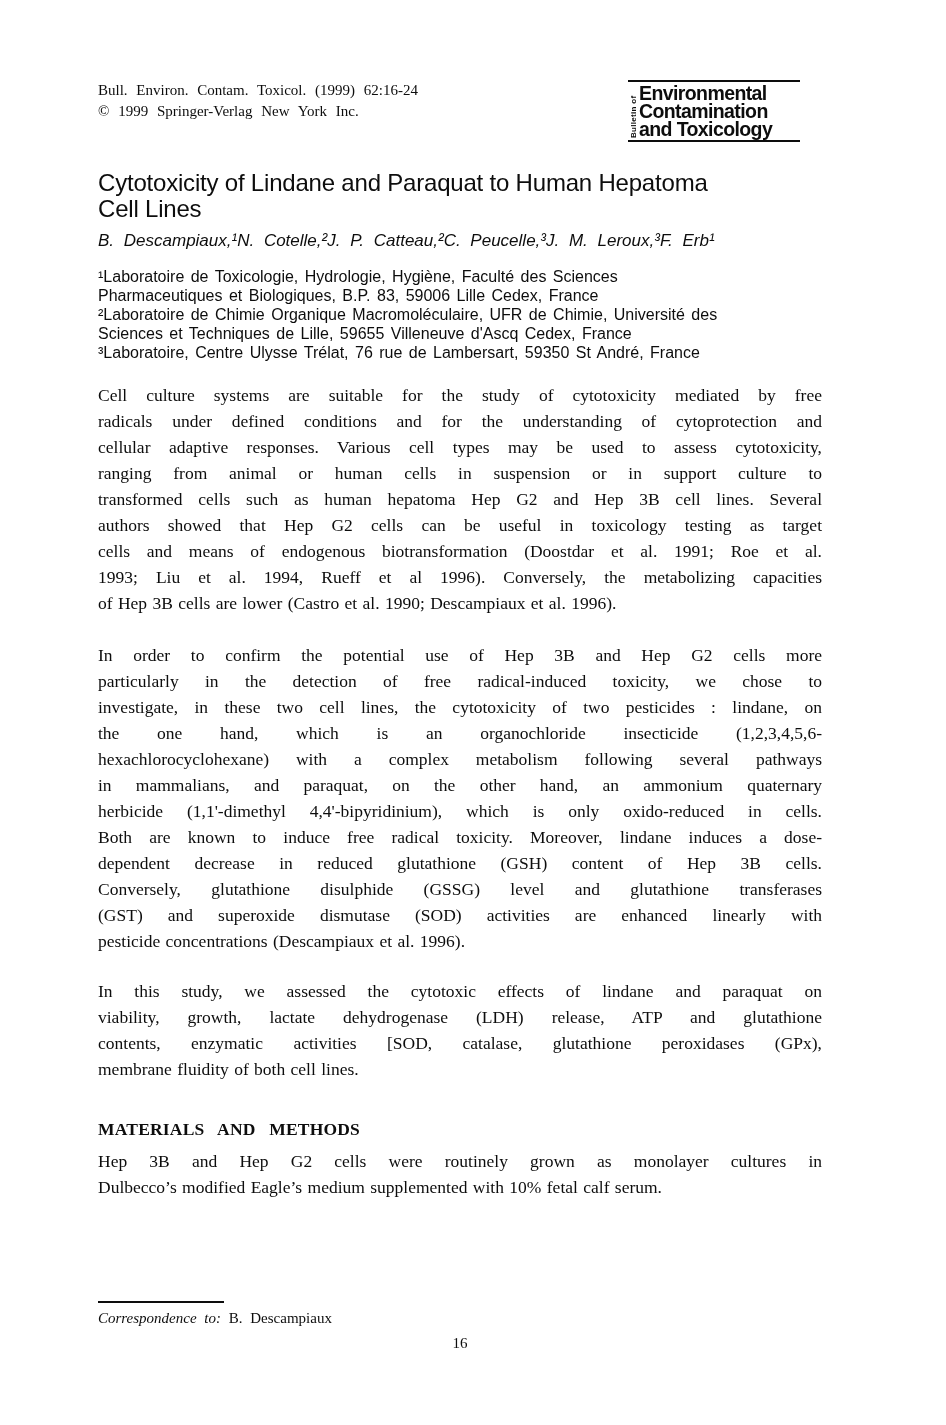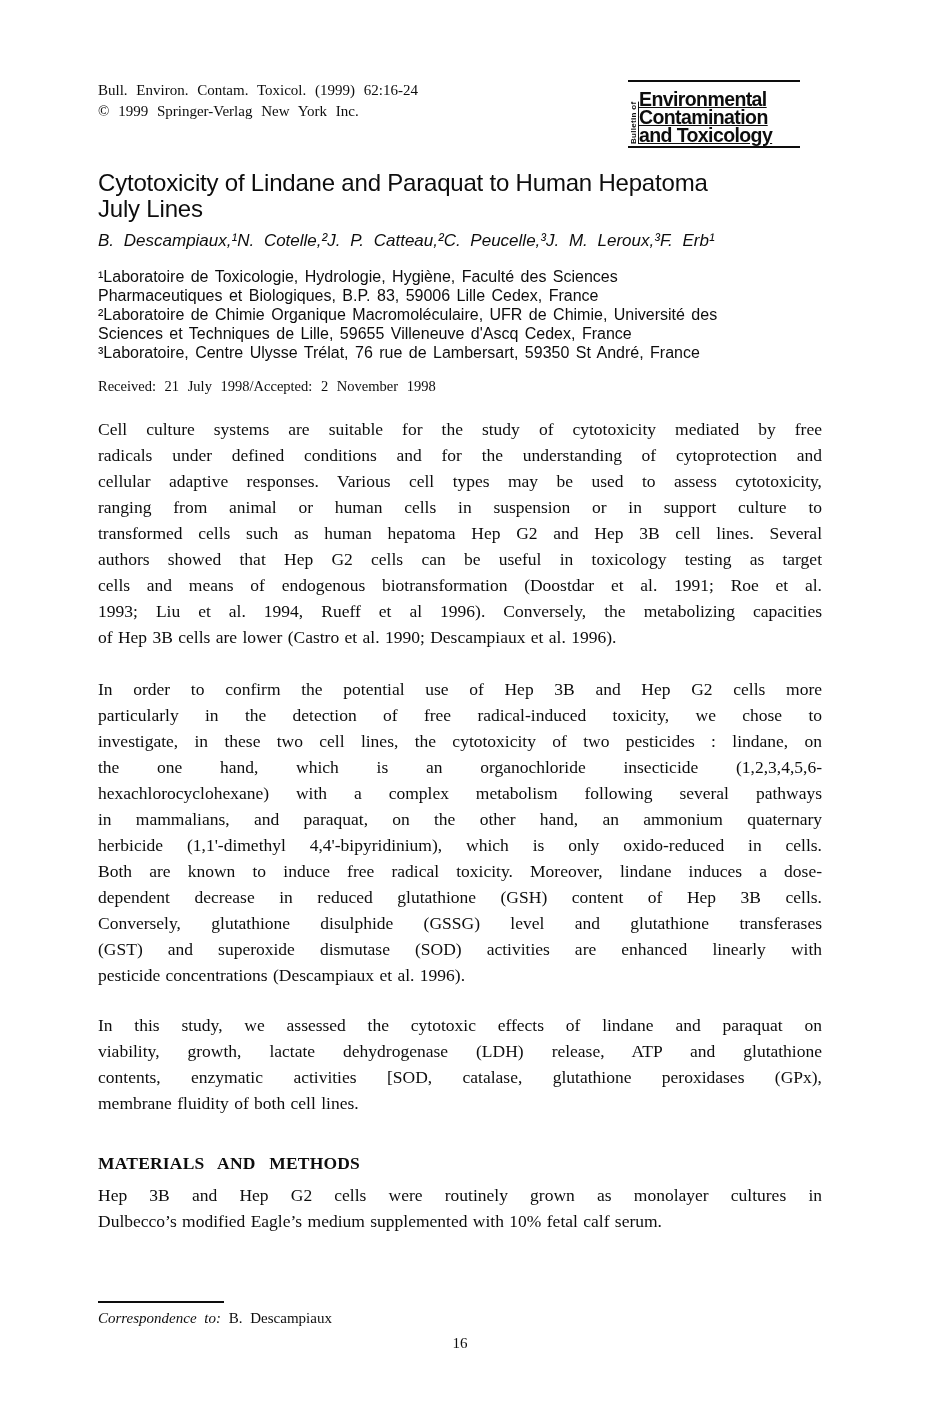--- a/index.html
+++ b/index.html
@@ -24,23 +24,22 @@
   }
   .citation {
     font-size: 15px; line-height: 21px;
     word-spacing: 5px;
     white-space: nowrap;
   }
   .logo {
     width: 172px; margin-right: 22px;
     border-top: 2px solid #0d0d0d;
     border-bottom: 2px solid #0d0d0d;
-    padding: 8px 0 2px 0;
+    padding: 2px 0 2px 0;
     flex: none;
-    text-decoration: underline;
   }
   .logo-inner { display: flex; align-items: stretch; }
   .logo-vertical {
     writing-mode: vertical-rl; transform: rotate(180deg);
     font-family: "Liberation Sans", "DejaVu Sans", sans-serif;
     font-weight: 700; font-size: 8px; letter-spacing: 0.3px;
     padding: 0 1px 0 1px;
     white-space: nowrap;
   }
   .logo-lines {
@@ -130,34 +129,33 @@
             <div class="tline">Environmental</div>
             <div class="tline">Contamination</div>
             <div class="tline tlast">and Toxicology</div>
           </div>
       </div>
     </div>
   </div>
 
   <div class="title no-just">
       <div class="tline">Cytotoxicity of Lindane and Paraquat to Human Hepatoma</div>
-      <div class="tline tlast">July Lines</div>
+      <div class="tline tlast">Cell Lines</div>
     </div>
 
   <div class="authors">B. Descampiaux,¹N. Cotelle,²J. P. Catteau,²C. Peucelle,³J. M. Leroux,³F. Erb¹</div>
 
   <div class="affiliations no-just">
       <div class="tline">¹Laboratoire de Toxicologie, Hydrologie, Hygiène, Faculté des Sciences</div>
       <div class="tline">Pharmaceutiques et Biologiques, B.P. 83, 59006 Lille Cedex, France</div>
       <div class="tline">²Laboratoire de Chimie Organique Macromoléculaire, UFR de Chimie, Université des</div>
       <div class="tline">Sciences et Techniques de Lille, 59655 Villeneuve d'Ascq Cedex, France</div>
       <div class="tline tlast">³Laboratoire, Centre Ulysse Trélat, 76 rue de Lambersart, 59350 St André, France</div>
     </div>
 
-  <div class="received">Received: 21 July 1998/Accepted: 2 November 1998</div>
 
   <div class="para para1">
       <div class="tline">Cell culture systems are suitable for the study of cytotoxicity mediated by free</div>
       <div class="tline">radicals under defined conditions and for the understanding of cytoprotection and</div>
       <div class="tline">cellular adaptive responses. Various cell types may be used to assess cytotoxicity,</div>
       <div class="tline">ranging from animal or human cells in suspension or in support culture to</div>
       <div class="tline">transformed cells such as human hepatoma Hep G2 and Hep 3B cell lines. Several</div>
       <div class="tline">authors showed that Hep G2 cells can be useful in toxicology testing as target</div>
       <div class="tline">cells and means of endogenous biotransformation (Doostdar et al. 1991; Roe et al.</div>
       <div class="tline">1993; Liu et al. 1994, Rueff et al 1996). Conversely, the metabolizing capacities</div>

